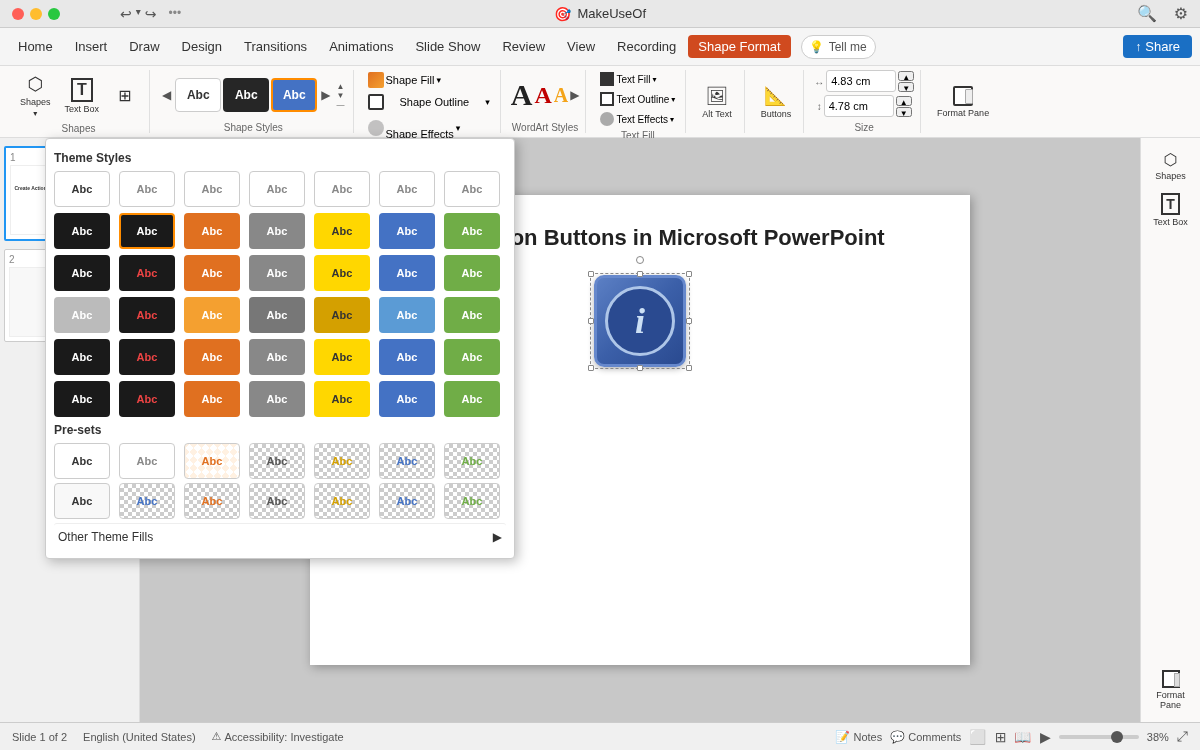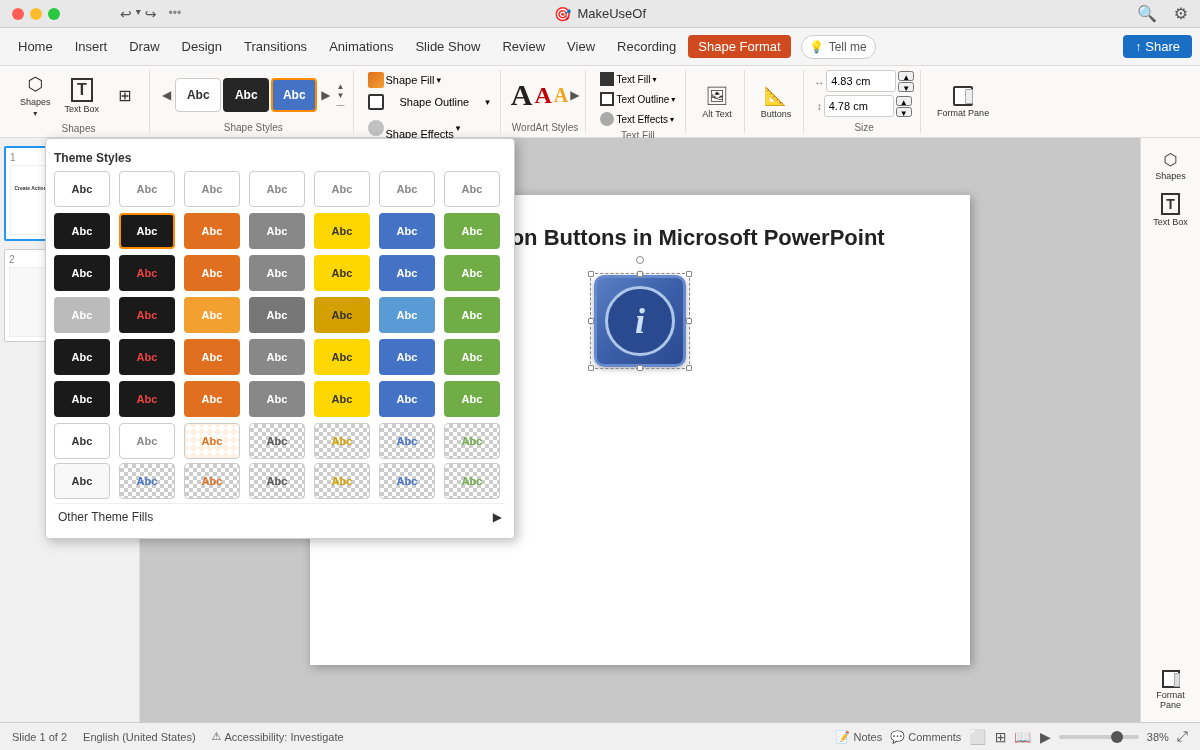--- a/index.html
+++ b/index.html
@@ -598,20 +598,21 @@
     <div class="style-grid">
       <div class="style-cell" style="background:#1a1a1a;color:white;">Abc</div>
       <div class="style-cell" style="background:#1a1a1a;color:#e44;">Abc</div>
       <div class="style-cell" style="background:#e07020;color:white;">Abc</div>
       <div class="style-cell" style="background:#888;color:white;">Abc</div>
       <div class="style-cell" style="background:#ffd700;color:#333;">Abc</div>
       <div class="style-cell" style="background:#4472c4;color:white;">Abc</div>
       <div class="style-cell" style="background:#70ad47;color:white;">Abc</div>
     </div>
 
+    <div class="dropdown-section-label">Pre-sets</div>
 
     <div class="presets-grid">
       <div class="preset-cell" style="color:#333;">Abc</div>
       <div class="preset-cell" style="color:#888;">Abc</div>
       <div class="preset-cell" style="color:#e07020;">
         <span style="position:relative;z-index:1;">Abc</span>
         <div style="position:absolute;top:0;left:0;right:0;bottom:0;background:linear-gradient(45deg,#ffd0a0 25%,transparent 25%),linear-gradient(-45deg,#ffd0a0 25%,transparent 25%),linear-gradient(45deg,transparent 75%,#ffd0a0 75%),linear-gradient(-45deg,transparent 75%,#ffd0a0 75%);background-size:8px 8px;opacity:0.3;"></div>
       </div>
       <div class="preset-cell checkered" style="color:#555;">Abc</div>
       <div class="preset-cell checkered" style="color:#d4a000;">Abc</div>

